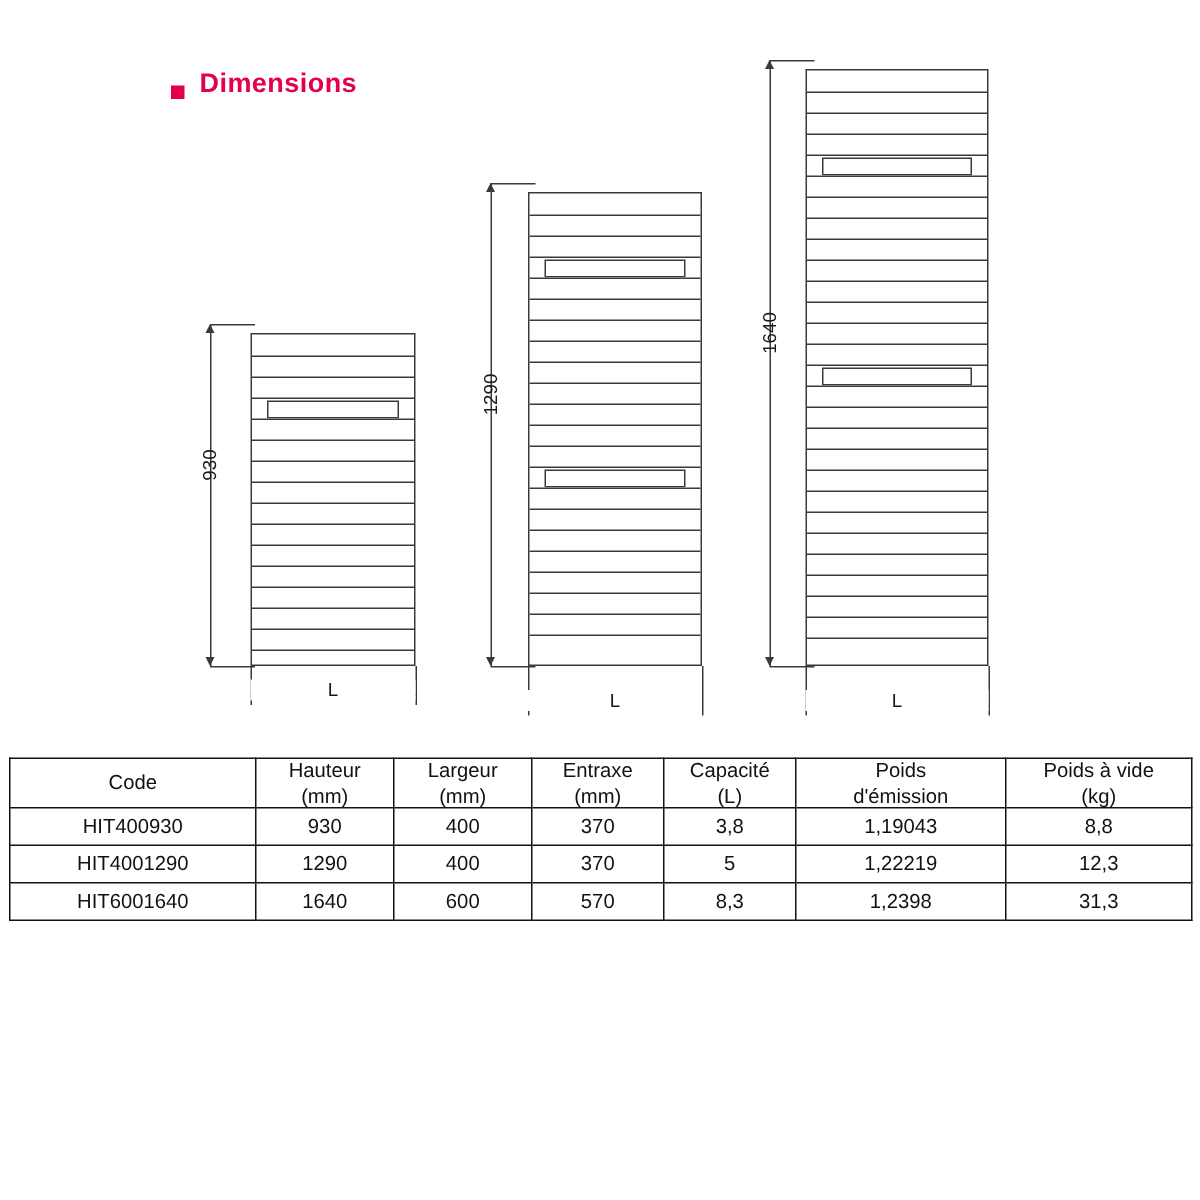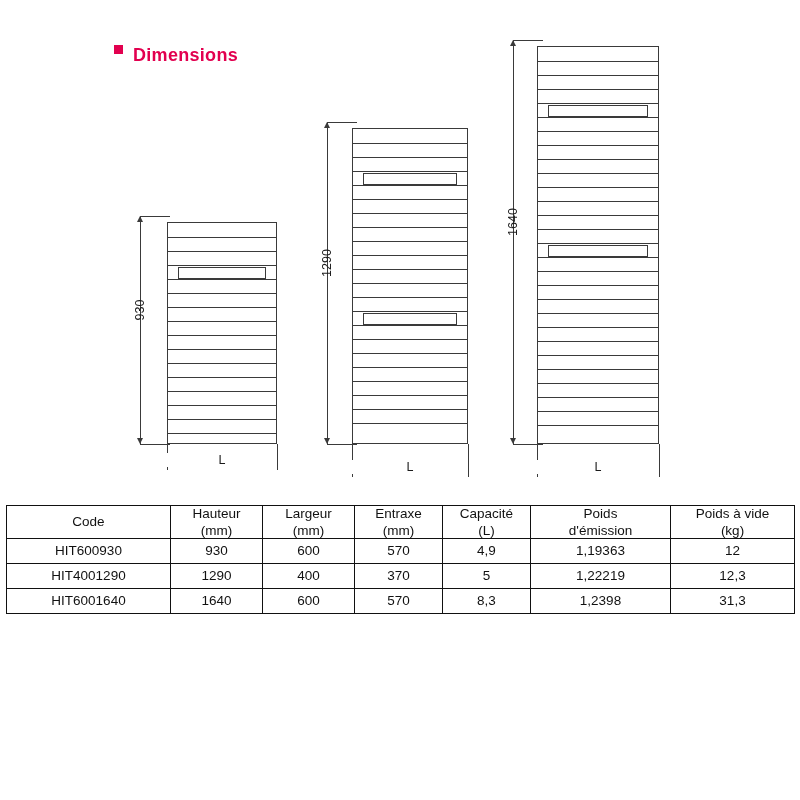--- a/index.html
+++ b/index.html
@@ -15,21 +15,21 @@
     position: relative;
     overflow: hidden;
   }
 
   
   .heading {
     position: absolute;
     left: 114px;
     top: 45px;
     display: flex;
-    align-items: flex-start;
+    align-items: flex-end;
     gap: 10px;
   }
   .heading-bullet {
     width: 9px;
     height: 9px;
     background: #e2004f;
     display: inline-block;
   }
   .heading-text {
     color: #e2004f;
@@ -319,27 +319,27 @@
         <span class="hdr-line2">d'émission</span>
       </th>
       <th>
         <span class="hdr-cell">Poids à vide</span>
         <span class="hdr-line2">(kg)</span>
       </th>
     </tr>
   </thead>
   <tbody>
     <tr>
-      <td>HIT600930</td>
+      <td>HIT400930</td>
       <td>930</td>
-      <td>600</td>
-      <td>570</td>
-      <td>4,9</td>
-      <td>1,19363</td>
-      <td>12</td>
+      <td>400</td>
+      <td>370</td>
+      <td>3,8</td>
+      <td>1,19043</td>
+      <td>8,8</td>
     </tr>
     <tr>
       <td>HIT4001290</td>
       <td>1290</td>
       <td>400</td>
       <td>370</td>
       <td>5</td>
       <td>1,22219</td>
       <td>12,3</td>
     </tr>

